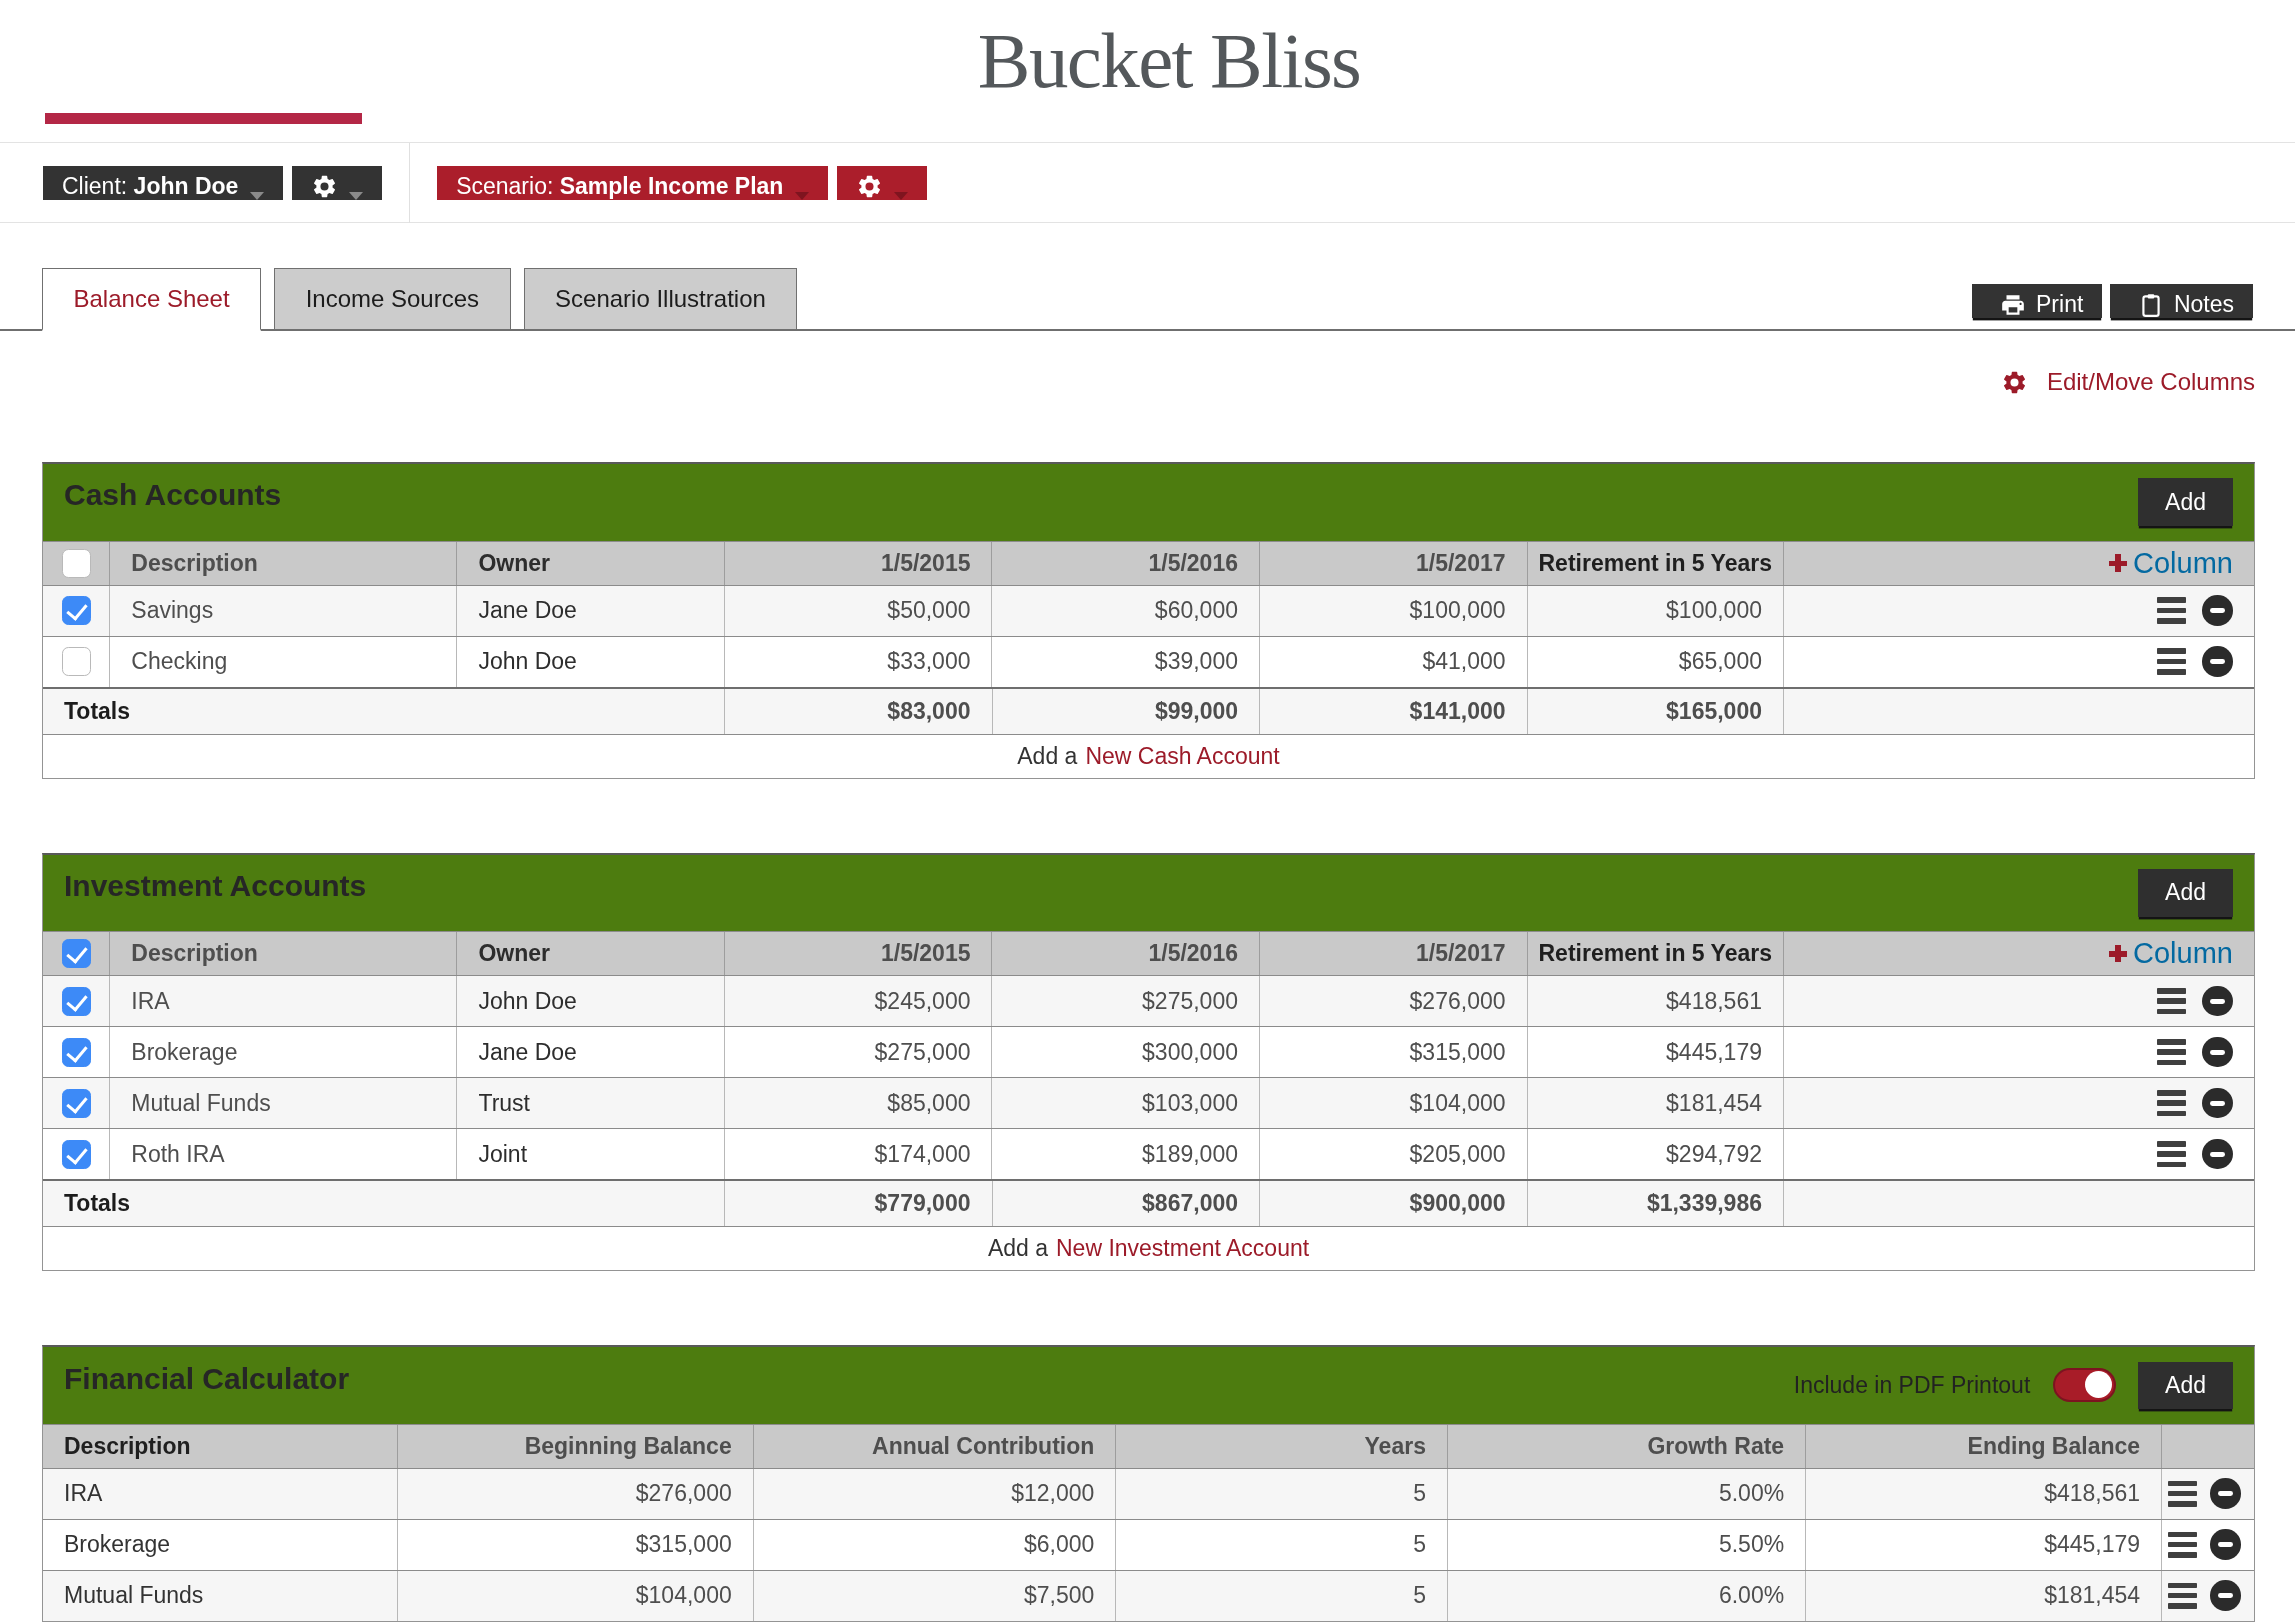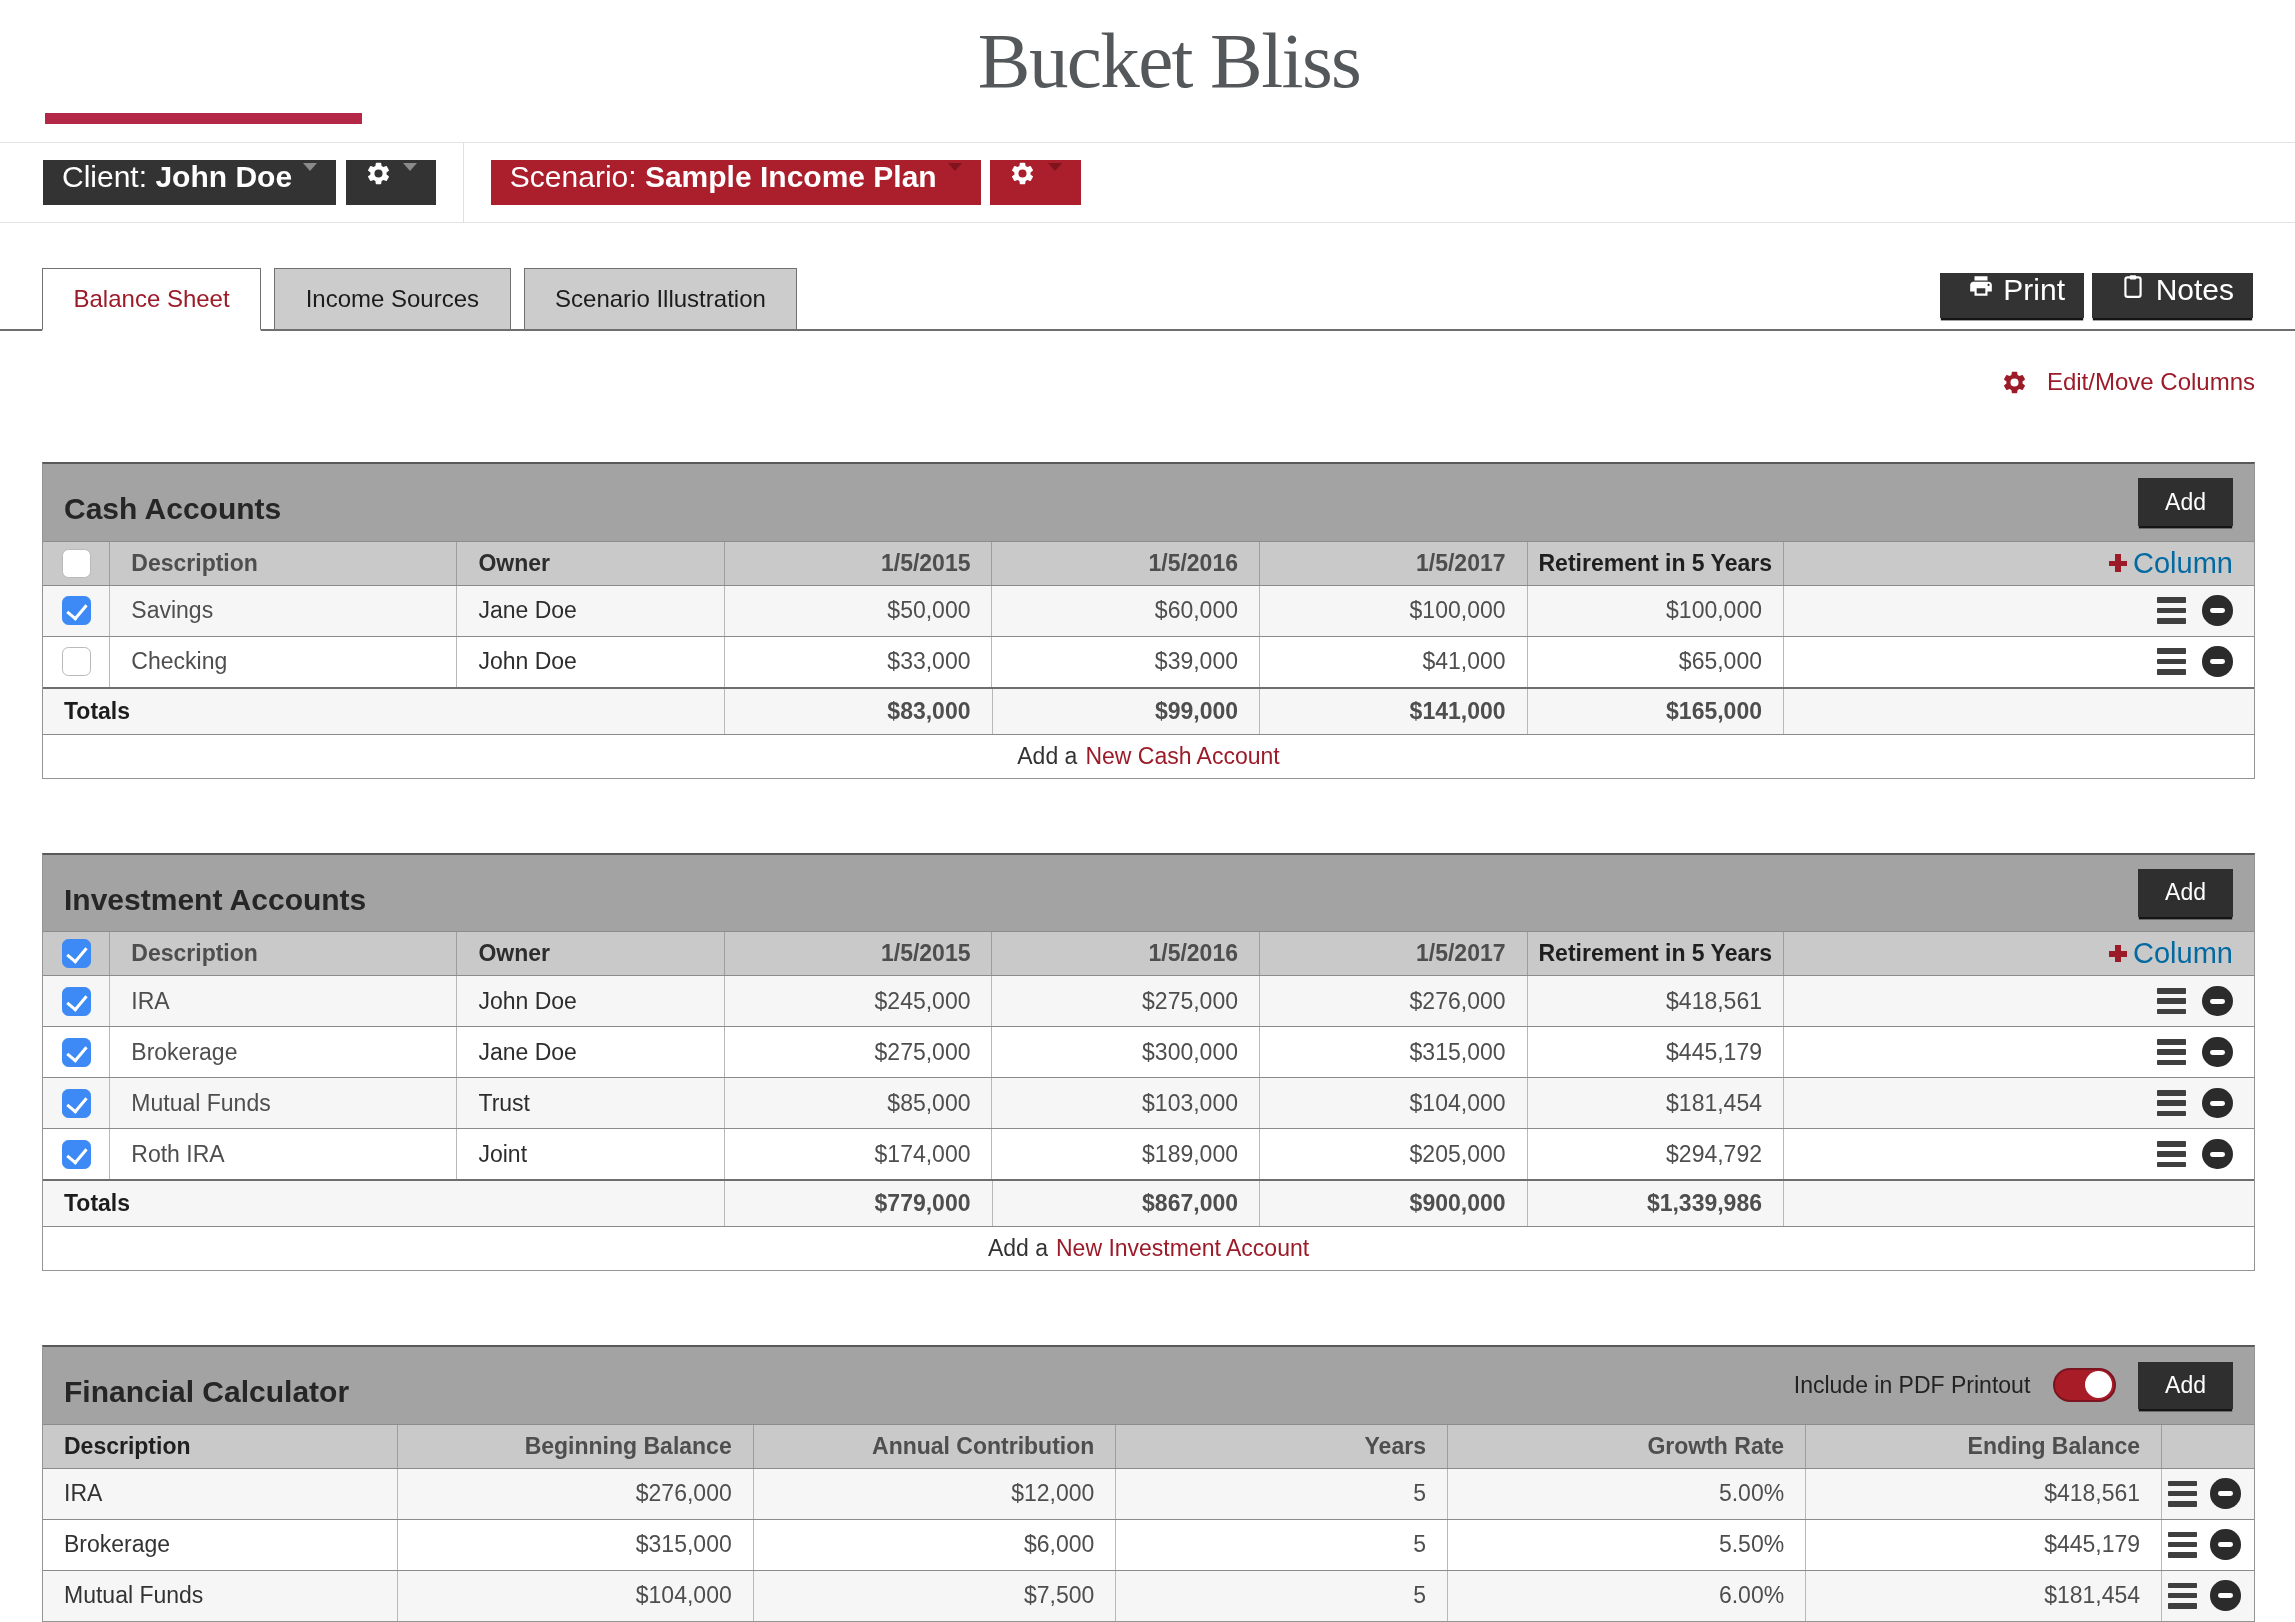--- a/index.html
+++ b/index.html
@@ -8,22 +8,22 @@
 
   
   .app-header { padding:21px 0 0 43px; border-bottom:0.8px solid #e3e3e3; height:143px;text-align:center; }
   .logo-text { font-family:"Liberation Serif","DejaVu Serif",serif; font-size:79px;
     color:#54585b; letter-spacing:-1.6px; line-height:1; }
   .logo-bar { width:317px; height:11.2px; background:#b42746; margin-top:13px; margin-left:1.6px; }
 
   
   .toolbar { height:80px; display:flex; align-items:center; padding-left:43px;
     border-bottom:0.8px solid #e3e3e3; }
-  .btn { display:inline-flex; align-items:flex-start; gap:11.2px; height:45px; padding:0 19px;
-    font-size:30px; border:none; cursor:pointer; color:#fff; }
+  .btn { display:inline-flex; align-items:flex-end; gap:11.2px; height:34px; padding:0 19px;
+    font-size:23px; border:none; cursor:pointer; color:#fff; }
   .btn.dark { background:#333; }
   .btn.red  { background:#ab1e2b; }
   .btn b { font-weight:bold; }
   .caret { width:0; height:0; border-left:7.2px solid transparent; border-right:7.2px solid transparent;
     border-top:8.8px solid #8a8a8a; margin-top:3.2px; }
   .btn.red .caret { border-top-color:#7f141f; }
   .gear-svg { width:27px; height:27px; }
   .v-divider { width:0.8px; height:80px; background:#e0e0e0; margin:0 27px; }
   .toolbar .btn + .btn { margin-left:9.6px; }
 
@@ -36,21 +36,21 @@
   .tab-actions { margin-left:auto; display:flex; gap:8px; margin-bottom:11.2px; }
   .tab-actions .btn { box-shadow:0 3.2px 0 -0.8px #141414; gap:9.6px;padding-left:28px; }
   .icon-svg { width:26px; height:26px; }
 
   
   .content { padding:0 40px 0 42px; }
   .editcols { display:flex; justify-content:flex-end; align-items:center; gap:19px;
     margin-top:37px; margin-bottom:66px; color:#9c1b29; font-size:24px; cursor:pointer; }
 
   .section { border:0.8px solid #949494; border-top:2.4px solid #595959; margin-bottom:74px; }
-  .band { background:#a3a3a3; display:flex; align-items:flex-end; padding:14.4px 21px;
+  .band { background:#4d7c0f; display:flex; align-items:flex-start; padding:14.4px 21px;
     border-bottom:1.6px solid #8c8c8c; }
   .band-title { font-size:30px; font-weight:bold; color:#262626; }
   .band-right { margin-left:auto; display:flex; align-items:center; gap:22.4px; }
   .add-btn { background:#2f2f2f; color:#fff; font-size:23px; padding:10.4px 27px; border:none;
     cursor:pointer; box-shadow:0 3.2px 0 -0.8px #141414; }
 
   .t-row { display:flex; align-items:stretch; }
   .t-row > * + * { border-left:0.8px solid #b8b8b8; }
   .cell { display:flex; align-items:center; font-size:23px; min-height:50px; }
   .thead { background:#c9c9c9; }

